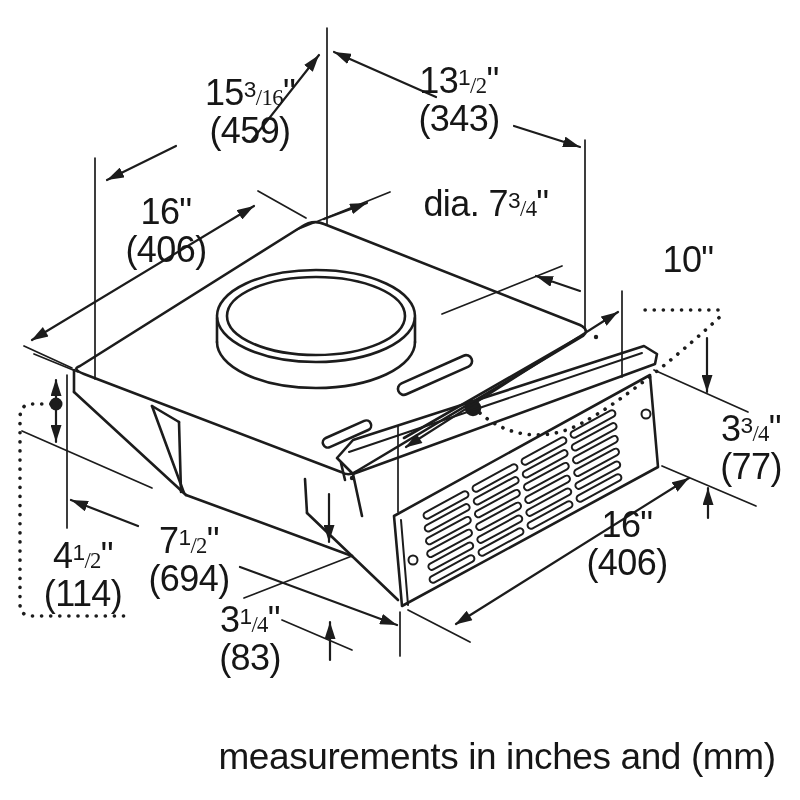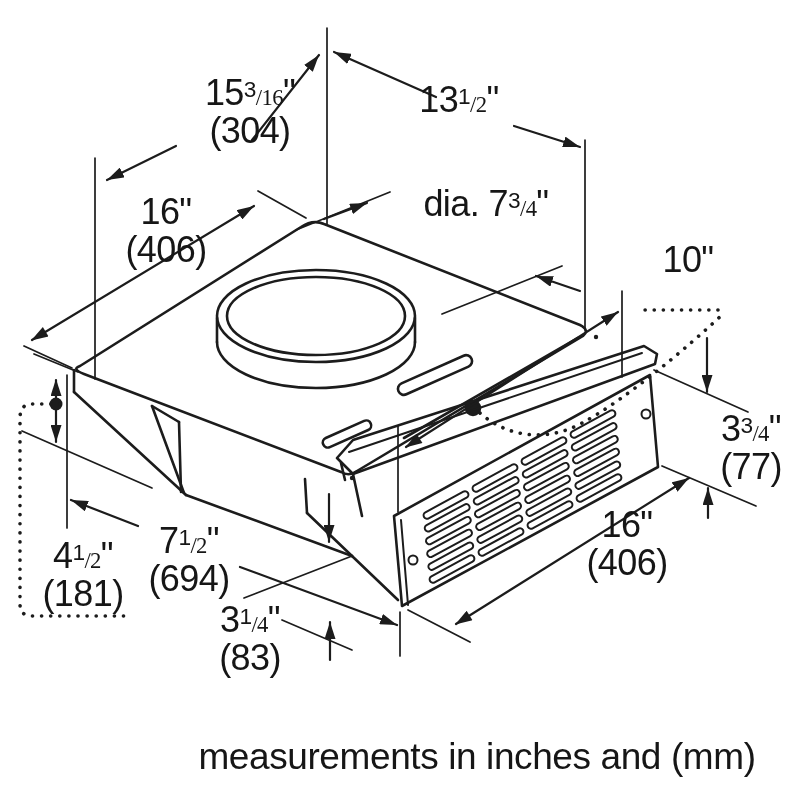--- a/index.html
+++ b/index.html
@@ -147,24 +147,25 @@
     <g stroke-width="3.6" stroke-dasharray="0.1 9" stroke-linecap="round">
       <path d="M 60,404 L 32,404 Q 20,404 20,418 L 20,604 Q 20,616 32,616 L 132,616"></path>
       <path d="M 718,310 L 637,310"></path>
       <path d="M 480,413 C 508,438 548,442 582,423 C 625,400 688,347 724,313"></path>
     </g>
   </g>
 </svg>
 
   <div class="lbl" style="left:250px;top:112px">
     <span>15</span><span class="sup">3</span><span class="frac">/16</span><span>"</span>
-    <span class="mm">(304)</span>
+    <span class="mm">(459)</span>
   </div>
   <div class="lbl" style="left:459px;top:100px">
     <span>13</span><span class="sup">1</span><span class="frac">/2</span><span>"</span>
+    <span class="mm">(343)</span>
   </div>
   <div class="lbl" style="left:166px;top:231px">
     <span>16</span><span class="sup"></span><span class="frac"></span><span>"</span>
     <span class="mm">(406)</span>
   </div>
   <div class="lbl" style="left:486px;top:204px">
     <span>dia. 7</span><span class="sup">3</span><span class="frac">/4</span><span>"</span>
   </div>
   <div class="lbl" style="left:688px;top:260px">
     <span>10</span><span class="sup"></span><span class="frac"></span><span>"</span>
@@ -176,21 +177,21 @@
   <div class="lbl" style="left:627px;top:544px">
     <span>16</span><span class="sup"></span><span class="frac"></span><span>"</span>
     <span class="mm">(406)</span>
   </div>
   <div class="lbl" style="left:189px;top:560px">
     <span>7</span><span class="sup">1</span><span class="frac">/2</span><span>"</span>
     <span class="mm">(694)</span>
   </div>
   <div class="lbl" style="left:83px;top:575px">
     <span>4</span><span class="sup">1</span><span class="frac">/2</span><span>"</span>
-    <span class="mm">(181)</span>
+    <span class="mm">(114)</span>
   </div>
   <div class="lbl" style="left:250px;top:639px">
     <span>3</span><span class="sup">1</span><span class="frac">/4</span><span>"</span>
     <span class="mm">(83)</span>
   </div>
 
-  <div class="footer" style="left:477px;top:757px">measurements in inches and (mm)</div>
+  <div class="footer" style="left:497px;top:757px">measurements in inches and (mm)</div>
 </div>
 
 </body></html>

